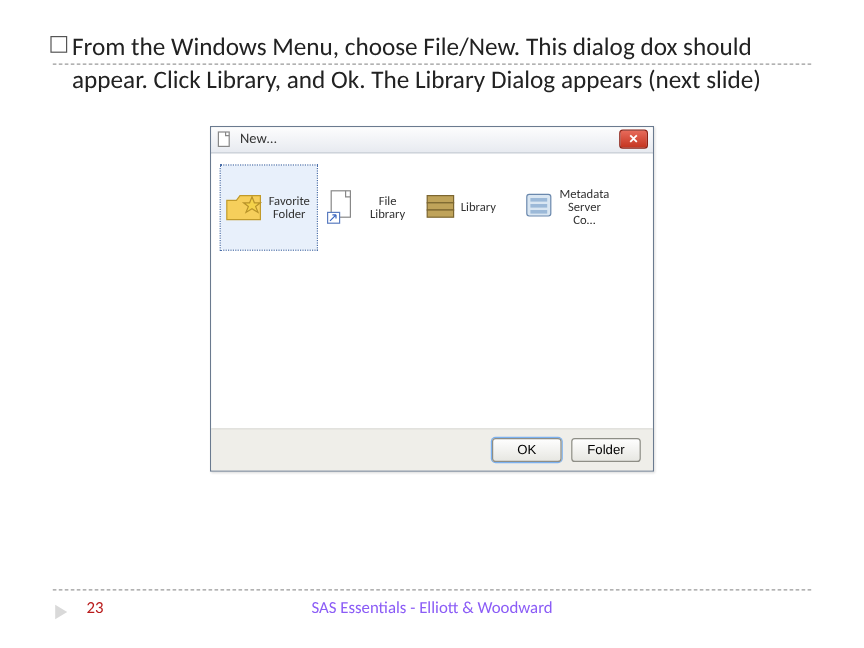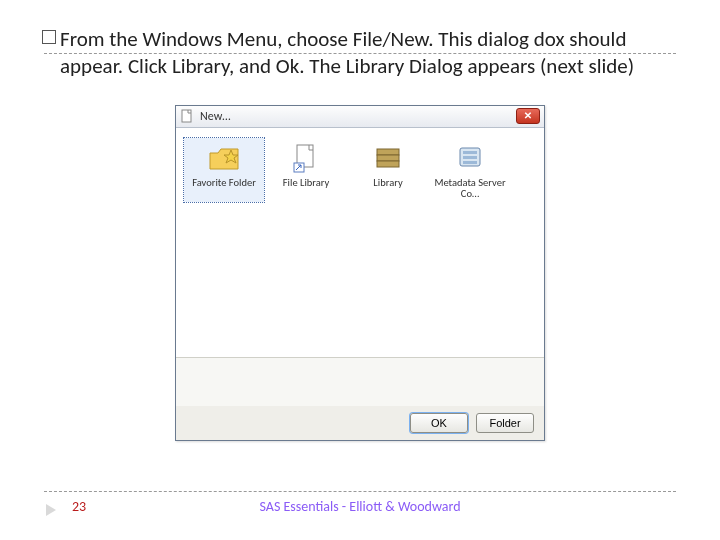--- a/index.html
+++ b/index.html
@@ -11,25 +11,25 @@
   .dialog-wrap { width: 370px; margin: 24px auto 0 auto; }
   .dialog { width: 370px; border: 1px solid #6a7a8f; background: #f7f7f4; box-shadow: 1px 1px 2px rgba(0,0,0,0.15); }
   .titlebar { height: 22px; background: linear-gradient(#fdfdfd,#e7eaf0); display: flex; align-items: center; padding: 0 4px; border-bottom: 1px solid #b8c0cc; font-size: 12px; color: #333; }
   .title-icon { width: 14px; height: 14px; margin-right: 6px; display:flex; align-items:center; justify-content:center; }
   .title-icon svg { display:block; }
   .title-text { flex: 1; }
   .close-btn { width: 24px; height: 16px; border-radius: 3px; background: linear-gradient(#e76a5a,#c43420); border: 1px solid #8c2014; display: flex; align-items: center; justify-content: center; cursor: pointer; }
   .close-btn span { color:#fff; font-weight:bold; font-size:10px; line-height:1; }
   .content { background: #fff; min-height: 230px; padding: 10px 8px 6px 8px; border-bottom: 1px solid #d0d0c8; }
   .icon-row { display: flex; flex-wrap: wrap; gap: 4px 2px; }
-  .item { width: 80px; display: flex; flex-direction: column; align-items: center; text-align: center; font-size: 10.5px; color: #333; padding: 3px 2px; line-height: 1.05; cursor: pointer; }
+  .item { width: 80px; display: flex; flex-direction: row; align-items: center; text-align: center; font-size: 10.5px; color: #333; padding: 17px 2px; line-height: 1.05; cursor: pointer; }
   .item.selected { outline: 1px dotted #4a6ea9; background: #e8f0fb; }
   .ico32 { width: 34px; height: 34px; display:flex; align-items:center; justify-content:center; margin-bottom: 2px; }
   .item-label { display:block; max-width: 78px; word-break: break-word; }
-  .button-bar { height: 34px; background: #efeee9; display: flex; align-items: center; justify-content: flex-end; padding: 0 10px; gap: 8px; margin-top: 48px; }
+  .button-bar { height: 34px; background: #efeee9; display: flex; align-items: center; justify-content: flex-end; padding: 0 10px; gap: 8px; }
   .win-btn { min-width: 58px; height: 20px; font-size: 11px; background: linear-gradient(#fefefe,#e7e7e2); border: 1px solid #8e8e86; border-radius: 3px; cursor: pointer; }
   .win-btn.ok { box-shadow: 0 0 0 1px #7bb1f0; }
   .footer-line { position: absolute; left: 44px; right: 44px; bottom: 48px; border: none; border-top: 1px dashed #999; }
   .page-num { position: absolute; left: 72px; bottom: 25px; font-size: 14px; color: #b91c1c; }
   .arrow-indent { position: absolute; left: 46px; bottom: 24px; width: 0; height: 0; border-top: 6px solid transparent; border-bottom: 6px solid transparent; border-left: 10px solid #d9d9d9; }
   .footer-text { position: absolute; left: 0; right: 0; bottom: 25px; text-align: center; font-size: 14px; color: #8b5cf6; }
 </style>
 </head>
 <body>
 

